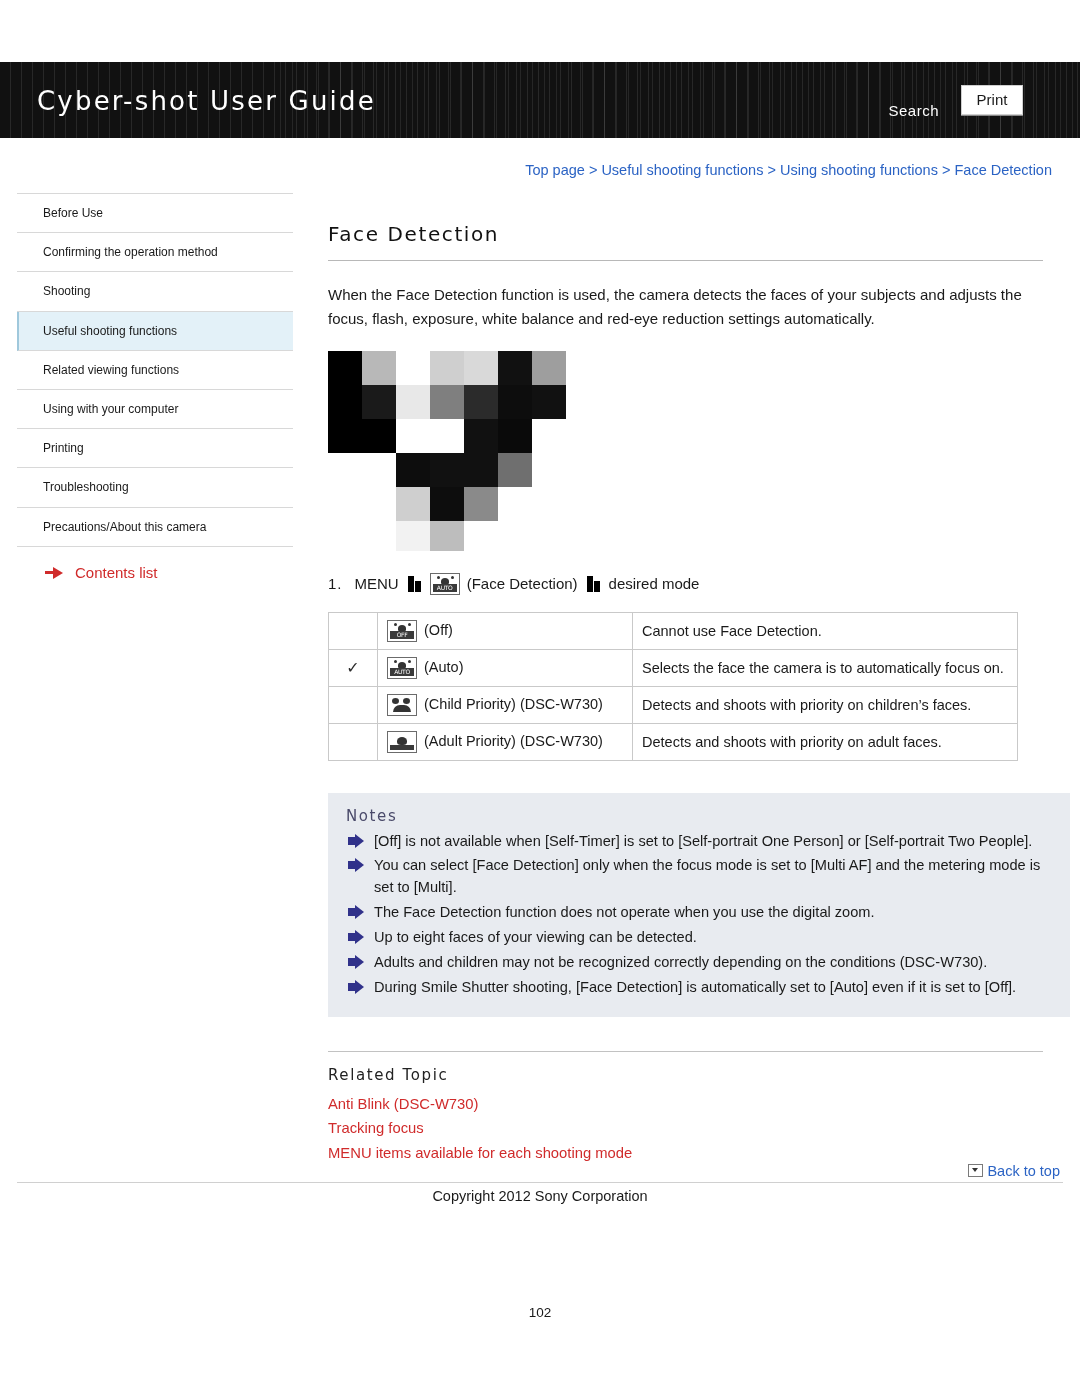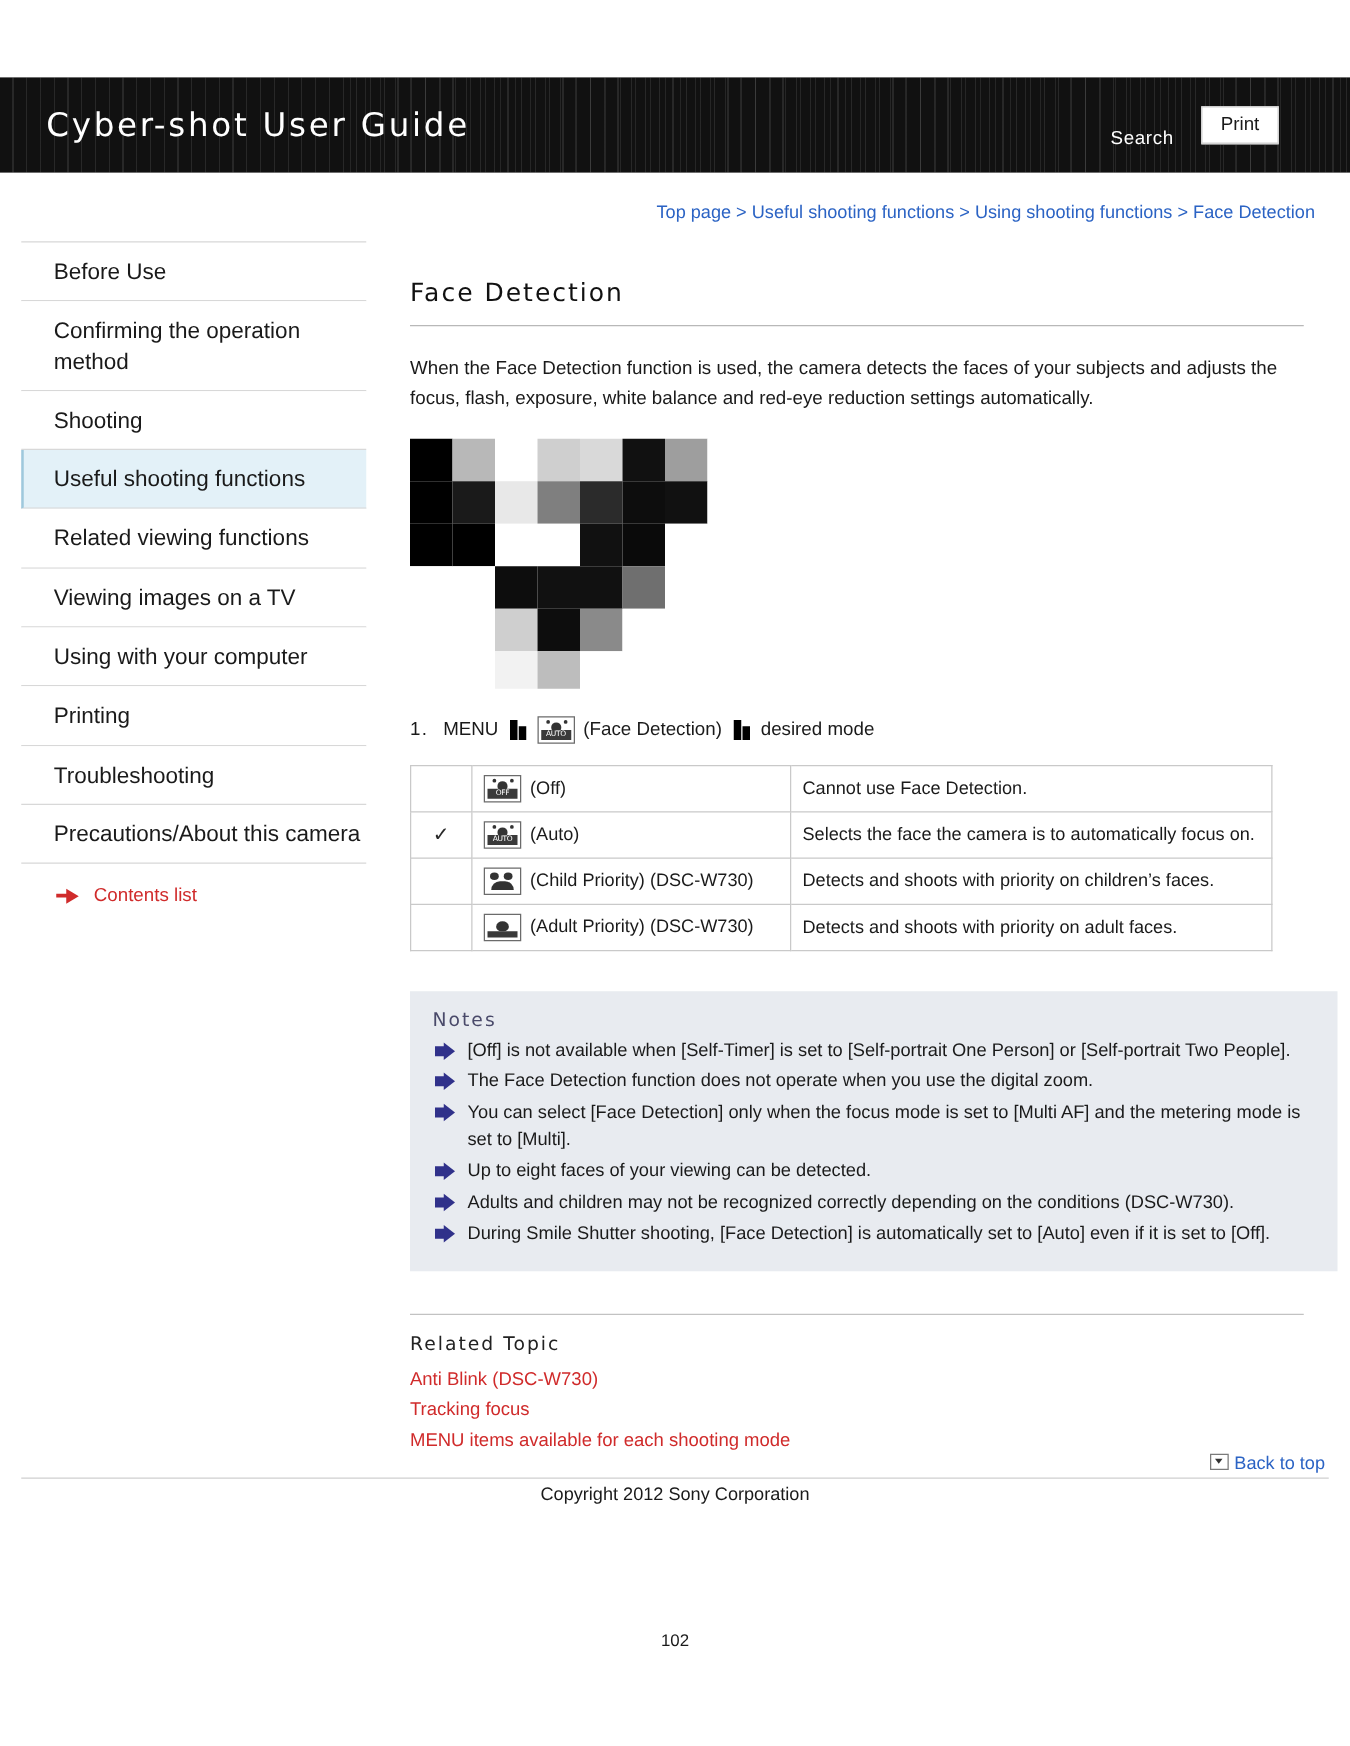--- a/index.html
+++ b/index.html
@@ -92,21 +92,21 @@
 
   
   .sidebar {
     position: absolute;
     left: 17px; top: 193px;
     width: 276px;
   }
   .nav-item {
     border-bottom: 1px solid #d8d8d8;
     padding: 11px 0 11px 26px;
-    font-size: 18px;
+    font-size: 12px;
     color: #1a1a1a;
     line-height: 1.35;
     cursor: pointer;
     background: #ffffff;
   }
   .nav-item.first { border-top: 1px solid #d8d8d8; }
   .nav-item.selected {
     background: #e3f1f8;
     border-left: 2px solid #9fc8dc;
     padding-left: 24px;
@@ -380,21 +380,20 @@
   <span class="sep">&gt;</span>
   <span class="crumb">Face Detection</span>
 </div>
 
 <div class="sidebar">
   <div class="nav-item first">Before Use</div>
   <div class="nav-item">Confirming the operation method</div>
   <div class="nav-item">Shooting</div>
   <div class="nav-item selected">Useful shooting functions</div>
   <div class="nav-item">Related viewing functions</div>
-  <div class="nav-item">Viewing images on a TV</div>
   <div class="nav-item">Using with your computer</div>
   <div class="nav-item">Printing</div>
   <div class="nav-item">Troubleshooting</div>
   <div class="nav-item">Precautions/About this camera</div>
 
   <div class="contents-list">
     <span class="arrow-tail"></span>
     <span class="arrow"></span>
     <span>Contents list</span>
   </div>
@@ -552,28 +551,28 @@
           <span class="sq"></span>
           <span class="tri"></span>
         </span>
       <span>[Off] is not available when [Self-Timer] is set to [Self-portrait One Person] or [Self-portrait Two People].</span>
     </div>
     <div class="note-item">
       <span class="note-bullet">
           <span class="sq"></span>
           <span class="tri"></span>
         </span>
-      <span>The Face Detection function does not operate when you use the digital zoom.</span>
+      <span>You can select [Face Detection] only when the focus mode is set to [Multi AF] and the metering mode is set to [Multi].</span>
     </div>
     <div class="note-item">
       <span class="note-bullet">
           <span class="sq"></span>
           <span class="tri"></span>
         </span>
-      <span>You can select [Face Detection] only when the focus mode is set to [Multi AF] and the metering mode is set to [Multi].</span>
+      <span>The Face Detection function does not operate when you use the digital zoom.</span>
     </div>
     <div class="note-item">
       <span class="note-bullet">
           <span class="sq"></span>
           <span class="tri"></span>
         </span>
       <span>Up to eight faces of your viewing can be detected.</span>
     </div>
     <div class="note-item">
       <span class="note-bullet">

